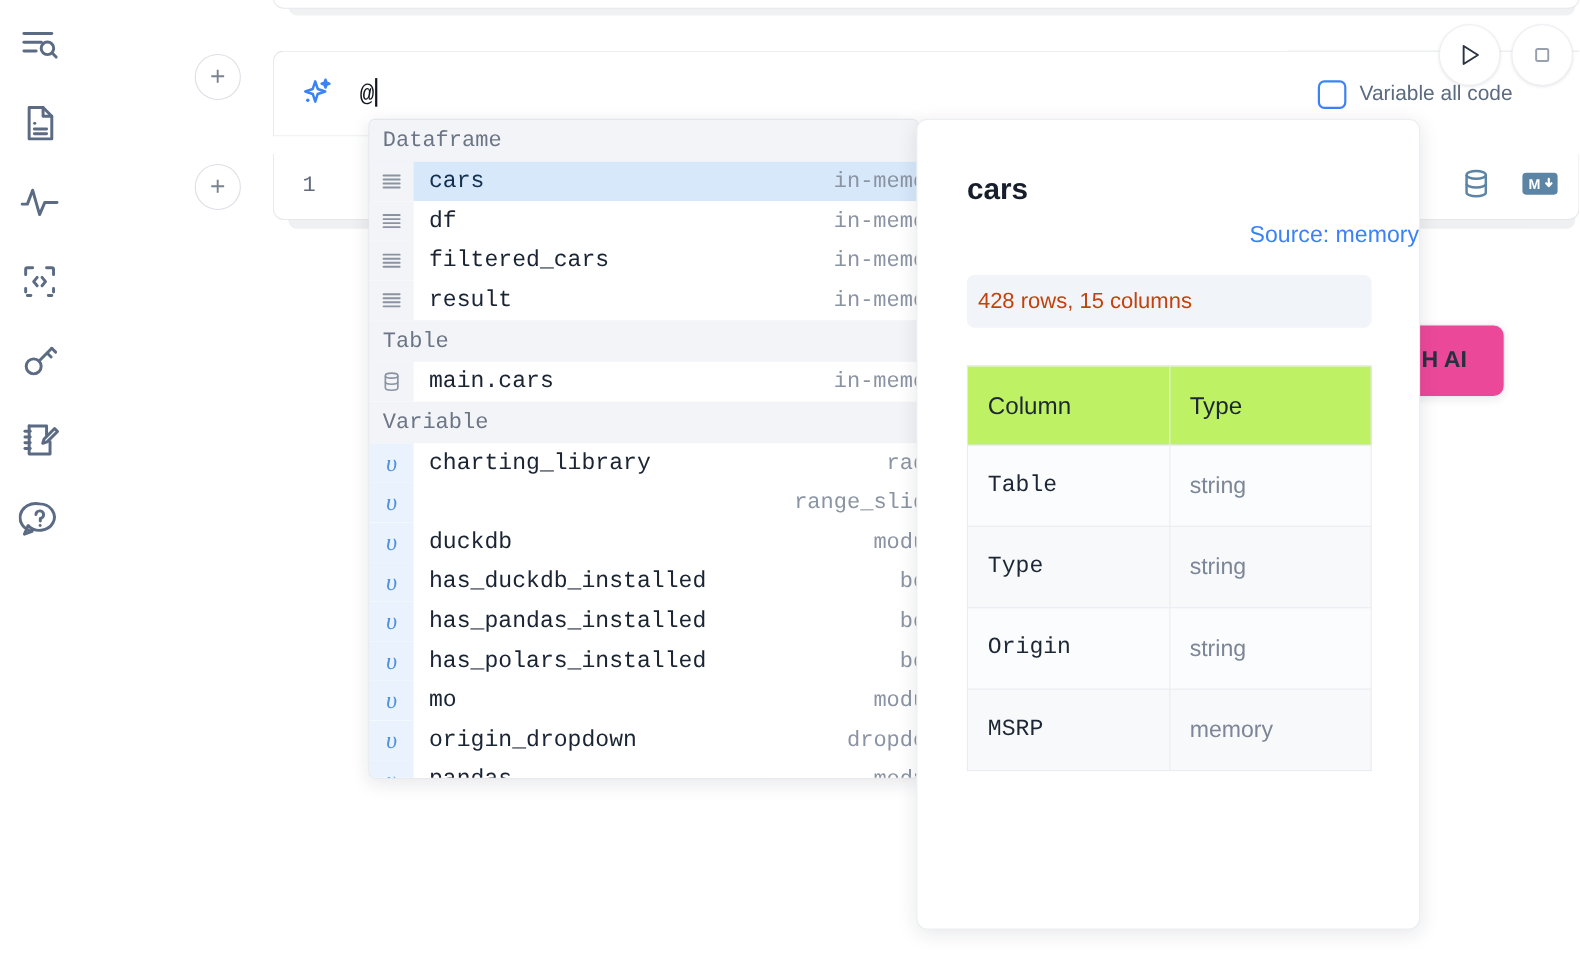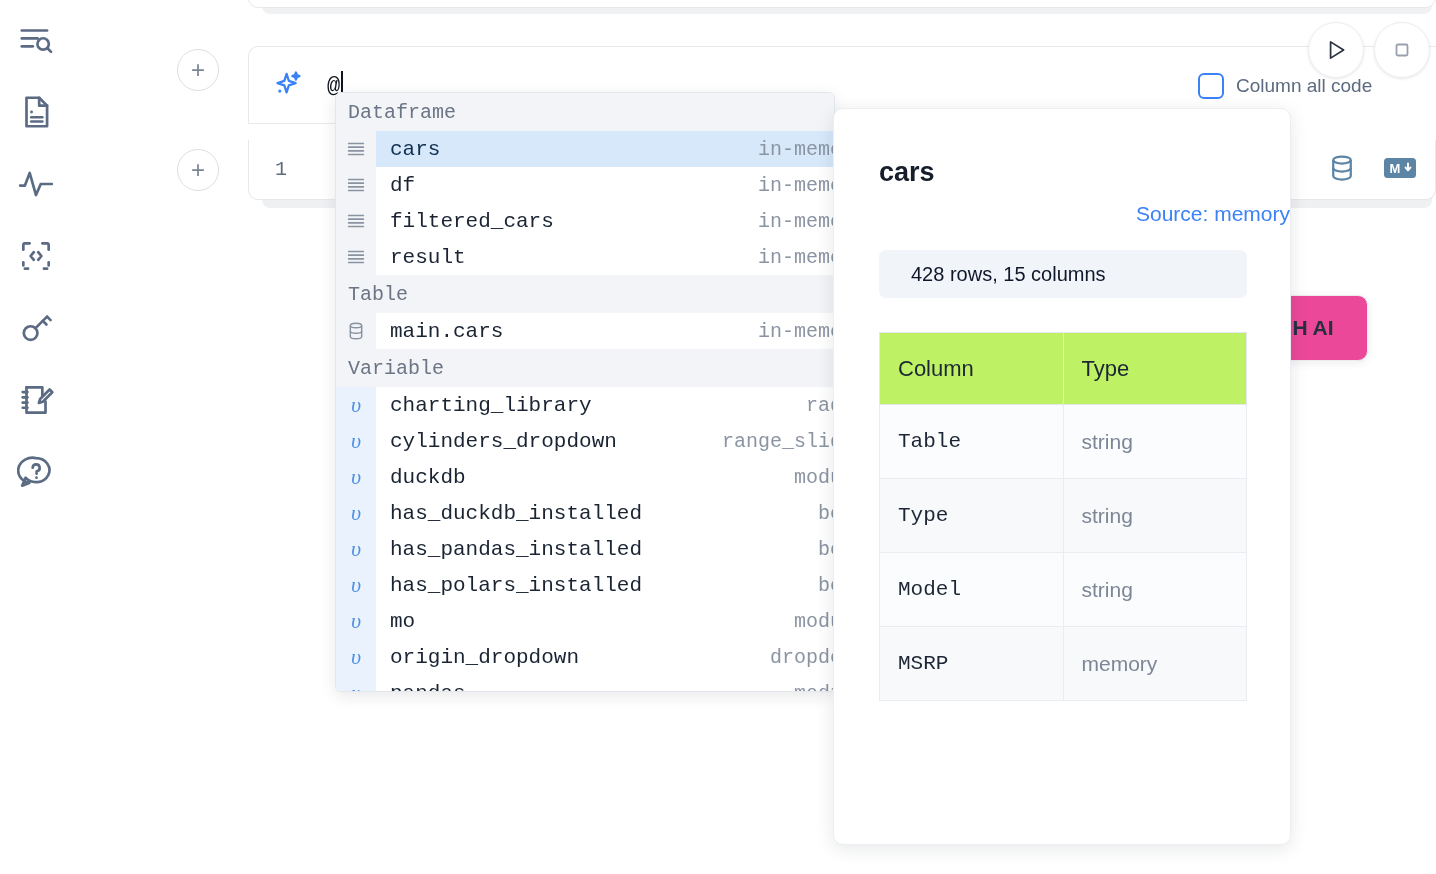--- a/index.html
+++ b/index.html
@@ -183,21 +183,21 @@
     box-shadow: 0 2px 8px rgba(20,30,50,0.08);
     display: flex; align-items: center; justify-content: center;
     font-size: 21px; font-weight: 700; color: #27303f;
     overflow: hidden;
   }
   .ai-chip span { margin-left: -14px; }
 
   
   .ac {
     position: absolute;
-    left: 335px; top: 92px;
+    left: 335px; top: 108px;
     width: 500px; height: 600px;
     background: #ffffff;
     border: 1px solid #e3e6ea;
     border-radius: 6px;
     box-shadow: 0 4px 16px rgba(20,30,50,0.10);
     overflow: hidden;
     font-family: "Liberation Mono", monospace;
   }
   .ac-group {
     height: 38px;
@@ -262,23 +262,23 @@
     font-size: 21px;
     color: #3b82f6;
     text-align: right;
   }
   .detail-badge {
     margin: 24px 0 0 45px;
     width: 368px; height: 48px;
     background: #f1f4f8;
     border-radius: 7px;
     display: flex; align-items: center;
-    padding-left: 32px;
+    padding-left: 10px;
     font-size: 20px;
-    color: #0f172a;
+    color: #c2410c;
   }
   .detail-table {
     margin: 34px 0 0 45px;
     width: 368px;
     border-collapse: collapse;
     table-layout: fixed;
   }
   .detail-table th {
     background: #bef264;
     border: 1px solid #e4e8ee;
@@ -397,21 +397,21 @@
           <path d="M11 4.2 L12.6 9.1 L17.4 10.7 L12.6 12.3 L11 17.2 L9.4 12.3 L4.6 10.7 L9.4 9.1 Z" fill="#ffffff"></path>
           <path d="M17.6 3.2 L18.3 5 L20.1 5.7 L18.3 6.4 L17.6 8.2 L16.9 6.4 L15.1 5.7 L16.9 5 Z" fill="#3b82f6"></path>
           <circle cx="6.2" cy="16.3" r="1.1" fill="#3b82f6" stroke="none"></circle>
         </svg>
       </span>
       <span class="prompt-input"><span>@</span><span class="caret"></span></span>
     </div>
     <div class="prompt-right">
       <div class="chk-row">
         <span class="chk-box"></span>
-        <span class="chk-label">Column all code</span>
+        <span class="chk-label">Variable all code</span>
       </div>
     </div>
     <div class="run-btns">
       <div class="circ-btn">
         <svg width="26" height="26" viewBox="0 0 24 24" fill="none" stroke="#2b3342" stroke-width="1.6" stroke-linejoin="round">
           <path d="M7 4.5 L19 12 L7 19.5 Z"></path>
         </svg>
       </div>
       <div class="circ-btn">
         <svg width="24" height="24" viewBox="0 0 24 24" fill="none" stroke="#98a0ad" stroke-width="1.8">
@@ -517,21 +517,20 @@
         <span class="ac-gutter">
           <span style="font-family:'Liberation Serif',serif;font-style:italic;font-size:22px;color:#4e90e2;">υ</span>
         </span>
         <span class="ac-name">charting_library</span>
         <span class="ac-type">radio</span>
       </div>
       <div class="ac-item var">
         <span class="ac-gutter">
           <span style="font-family:'Liberation Serif',serif;font-style:italic;font-size:22px;color:#4e90e2;">υ</span>
         </span>
-        <span class="ac-name">cylinders_dropdown</span>
         <span class="ac-type">range_slider</span>
       </div>
       <div class="ac-item var">
         <span class="ac-gutter">
           <span style="font-family:'Liberation Serif',serif;font-style:italic;font-size:22px;color:#4e90e2;">υ</span>
         </span>
         <span class="ac-name">duckdb</span>
         <span class="ac-type">module</span>
       </div>
       <div class="ac-item var">
@@ -592,21 +591,21 @@
       <tbody id="schema-body">
           <tr>
             <td class="col-name">Table</td>
             <td class="col-type">string</td>
           </tr>
           <tr>
             <td class="col-name">Type</td>
             <td class="col-type">string</td>
           </tr>
           <tr>
-            <td class="col-name">Model</td>
+            <td class="col-name">Origin</td>
             <td class="col-type">string</td>
           </tr>
           <tr>
             <td class="col-name">MSRP</td>
             <td class="col-type">memory</td>
           </tr>
         </tbody>
     </table>
   </div>
 

